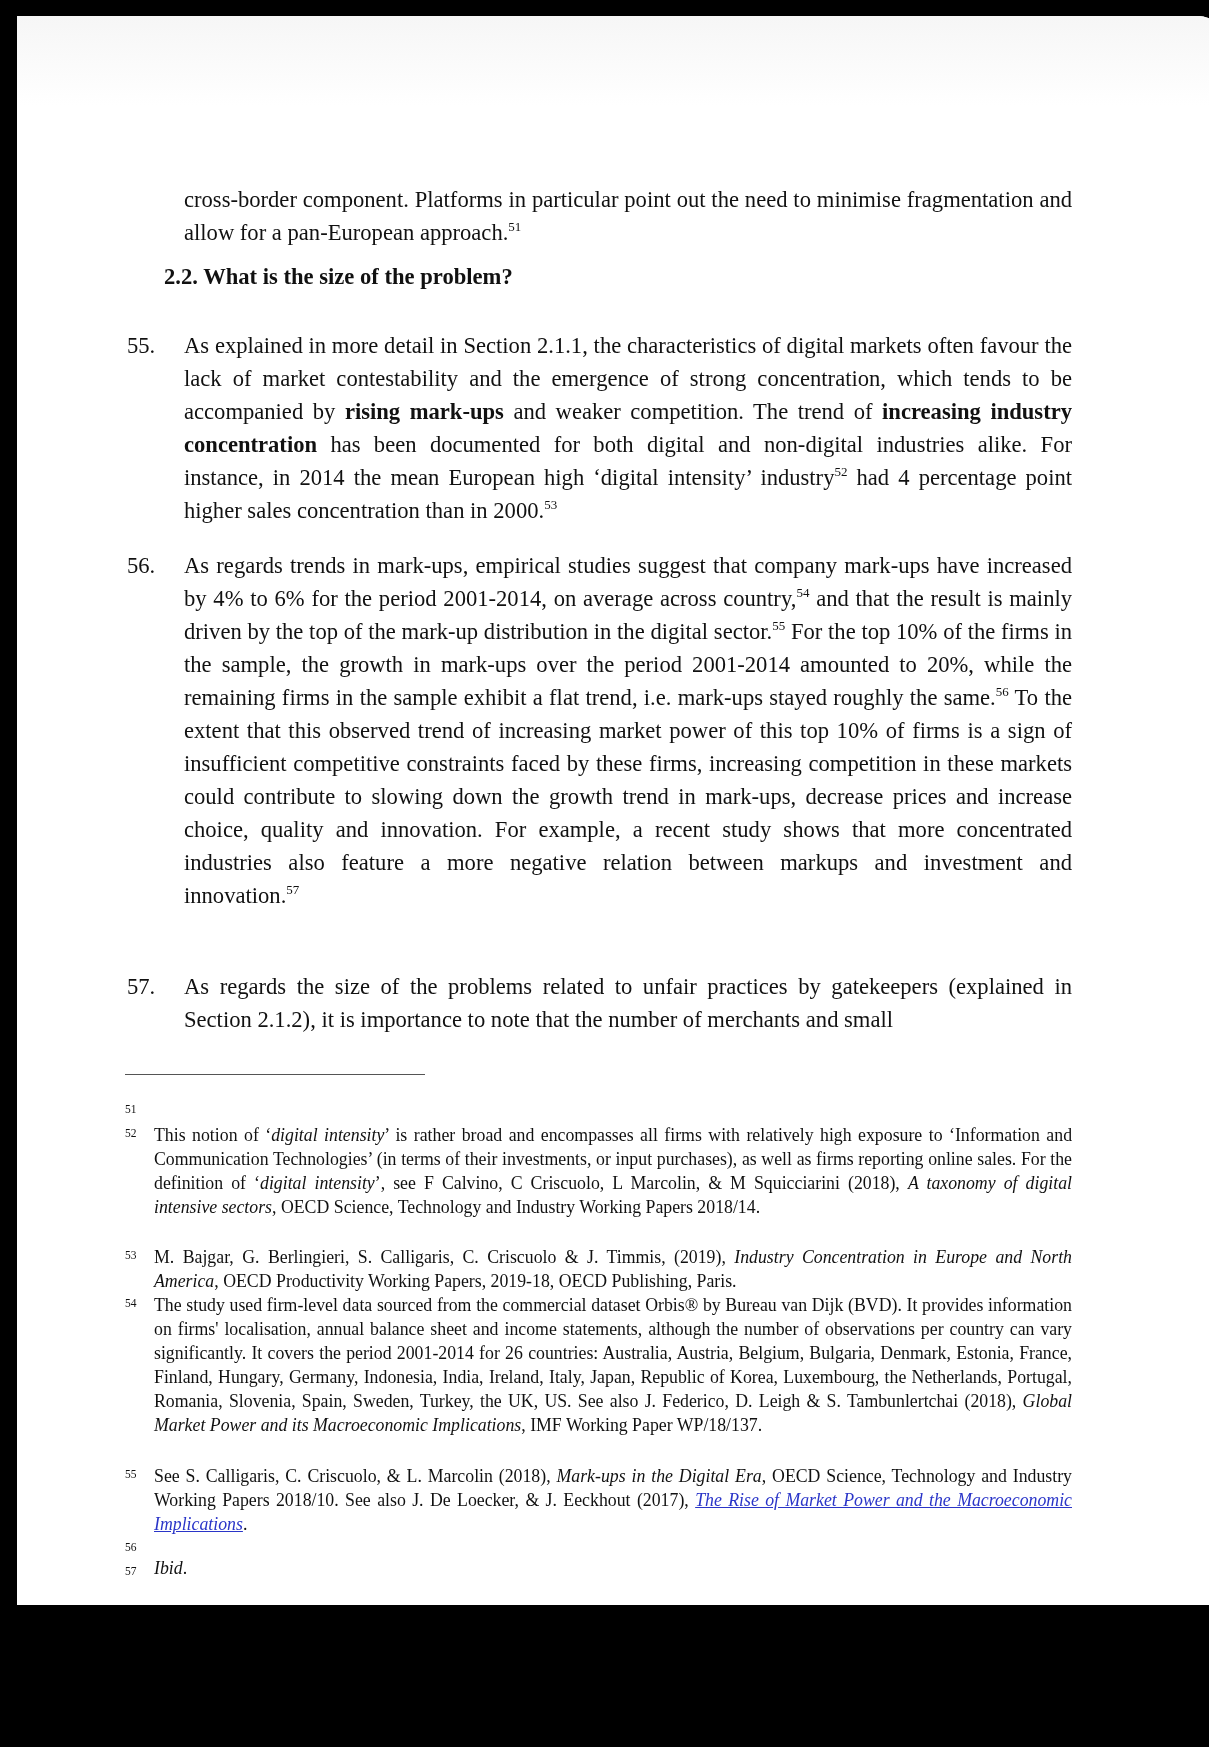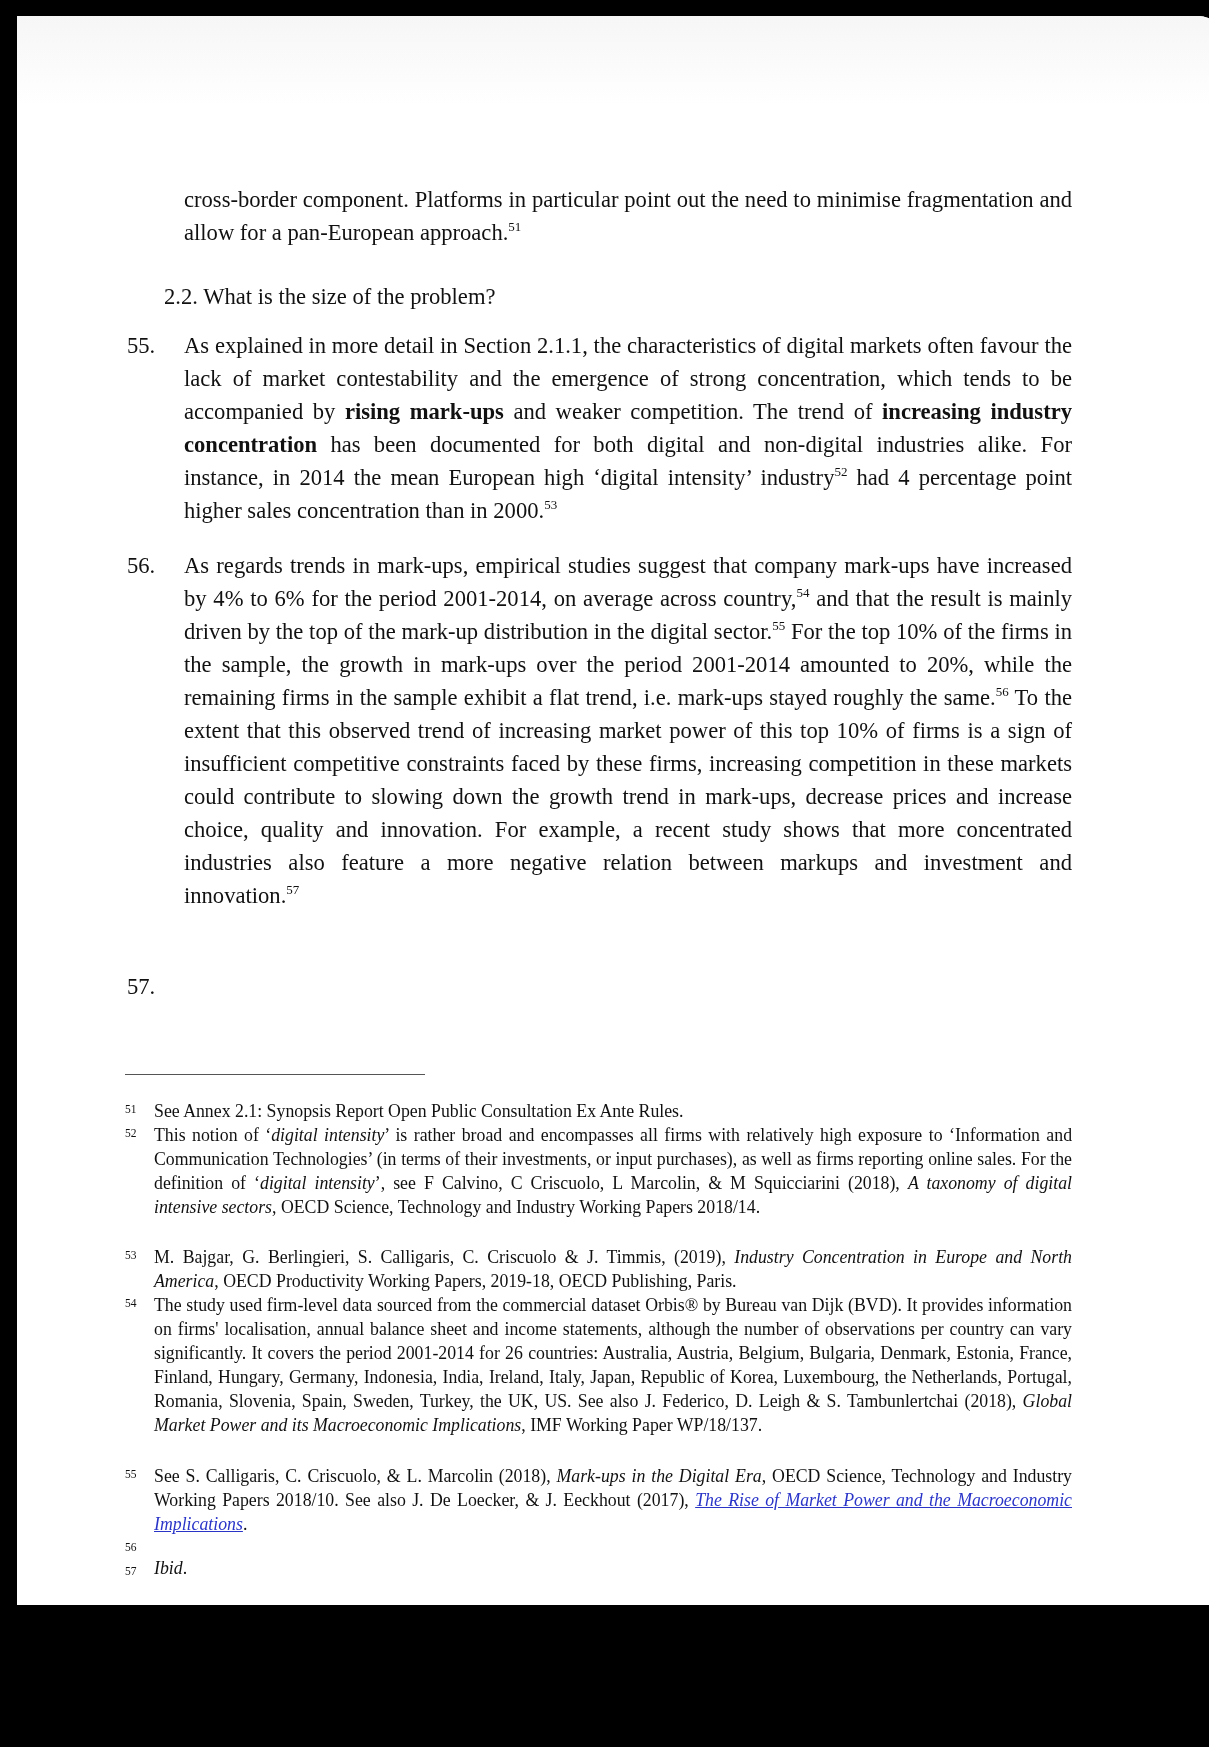--- a/index.html
+++ b/index.html
@@ -13,21 +13,21 @@
   }
   .topfade {
     position: absolute; left: 0; top: 0; width: 100%; height: 90px;
     background: linear-gradient(#f6f6f6, #fff);
   }
   .p-text {
     position: absolute; font-size: 22.6px; line-height: 33px; text-align: justify;
   }
   .cont { left: 167px; width: 888px; }
   .heading {
-    position: absolute; left: 147px; top: 244px; font-weight: normal; font-size: 22.6px; line-height: 33px; margin-top: 20px;
+    position: absolute; left: 147px; top: 244px; font-weight: bold; font-size: 22.6px; line-height: 33px;
   }
   .num { position: absolute; left: 110px; font-size: 22.6px; line-height: 33px; }
   .para { position: absolute; left: 167px; width: 888px; font-size: 22.6px; line-height: 33px; text-align: justify; }
   sup { font-size: 13px; line-height: 0; vertical-align: 9px; }
   b { font-weight: bold; }
   .sep { position: absolute; left: 108px; top: 1058px; width: 300px; height: 1px; background: #555; }
   .fn { position: absolute; left: 137px; width: 918px; font-size: 17.8px; line-height: 24.1px; text-align: justify; }
   .fnmark { position: absolute; left: 108px; font-size: 11.5px; line-height: 14px; }
   .fn i { font-style: italic; }
   .fn a { color: #2a35c8; text-decoration: underline; font-style: italic; }
@@ -47,25 +47,25 @@
 
   <div class="heading">2.2. What is the size of the problem?</div>
 
   <div class="num" style="top:313px;text-align:center;">55.</div>
   <div class="para" style="top:313px;"><span>As explained in more detail in Section 2.1.1, the characteristics of digital markets often favour the lack of market contestability and the emergence of strong concentration, which tends to be accompanied by </span><b>rising mark-ups</b><span> and weaker competition. The trend of </span><b>increasing industry concentration</b><span> has been documented for both digital and non-digital industries alike. For instance, in 2014 the mean European high ‘digital intensity’ industry</span><sup>52</sup><span> had 4 percentage point higher sales concentration than in 2000.</span><sup>53</sup></div>
 
   <div class="num" style="top:533px;">56.</div>
   <div class="para" style="top:533px;"><span>As regards trends in mark-ups, empirical studies suggest that company mark-ups have increased by 4% to 6% for the period 2001-2014, on average across country,</span><sup>54</sup><span> and that the result is mainly driven by the top of the mark-up distribution in the digital sector.</span><sup>55</sup><span> For the top 10% of the firms in the sample, the growth in mark-ups over the period 2001-2014 amounted to 20%, while the remaining firms in the sample exhibit a flat trend, i.e. mark-ups stayed roughly the same.</span><sup>56</sup><span> To the extent that this observed trend of increasing market power of this top 10% of firms is a sign of insufficient competitive constraints faced by these firms, increasing competition in these markets could contribute to slowing down the growth trend in mark-ups, decrease prices and increase choice, quality and innovation. For example, a recent study shows that more concentrated industries also feature a more negative relation between markups and investment and innovation.</span><sup>57</sup></div>
 
   <div class="num" style="top:954px;">57.</div>
+  <div class="para" style="top:954px;"><span>As regards the size of the problems related to unfair practices by gatekeepers (explained in Section 2.1.2), it is importance to note that the number of merchants and small</span></div>
 
   <div class="sep"></div>
 
   <div class="fnmark" style="top:1086px;">51</div>
-  <div class="fn" style="top:1083px;"><span>See Annex 2.1: Synopsis Report Open Public Consultation Ex Ante Rules.</span></div>
 
   <div class="fnmark" style="top:1110px;">52</div>
   <div class="fn" style="top:1107px;"><span>This notion of ‘</span><i>digital intensity</i><span>’ is rather broad and encompasses all firms with relatively high exposure to ‘Information and Communication Technologies’ (in terms of their investments, or input purchases), as well as firms reporting online sales. For the definition of ‘</span><i>digital intensity</i><span>’, see F Calvino, C Criscuolo, L Marcolin, &amp; M Squicciarini (2018), </span><i>A taxonomy of digital intensive sectors</i><span>, OECD Science, Technology and Industry Working Papers 2018/14.</span></div>
 
   <div class="fnmark" style="top:1232px;">53</div>
   <div class="fn" style="top:1229px;"><span>M. Bajgar, G. Berlingieri, S. Calligaris, C. Criscuolo &amp; J. Timmis, (2019), </span><i>Industry Concentration in Europe and North America</i><span>, OECD Productivity Working Papers, 2019-18, OECD Publishing, Paris.</span></div>
 
   <div class="fnmark" style="top:1280px;">54</div>
   <div class="fn" style="top:1277px;"><span>The study used firm-level data sourced from the commercial dataset Orbis® by Bureau van Dijk (BVD). It provides information on firms' localisation, annual balance sheet and income statements, although the number of observations per country can vary significantly. It covers the period 2001-2014 for 26 countries: Australia, Austria, Belgium, Bulgaria, Denmark, Estonia, France, Finland, Hungary, Germany, Indonesia, India, Ireland, Italy, Japan, Republic of Korea, Luxembourg, the Netherlands, Portugal, Romania, Slovenia, Spain, Sweden, Turkey, the UK, US. See also J. Federico, D. Leigh &amp; S. Tambunlertchai (2018), </span><i>Global Market Power and its Macroeconomic Implications</i><span>, IMF Working Paper WP/18/137.</span></div>
 

